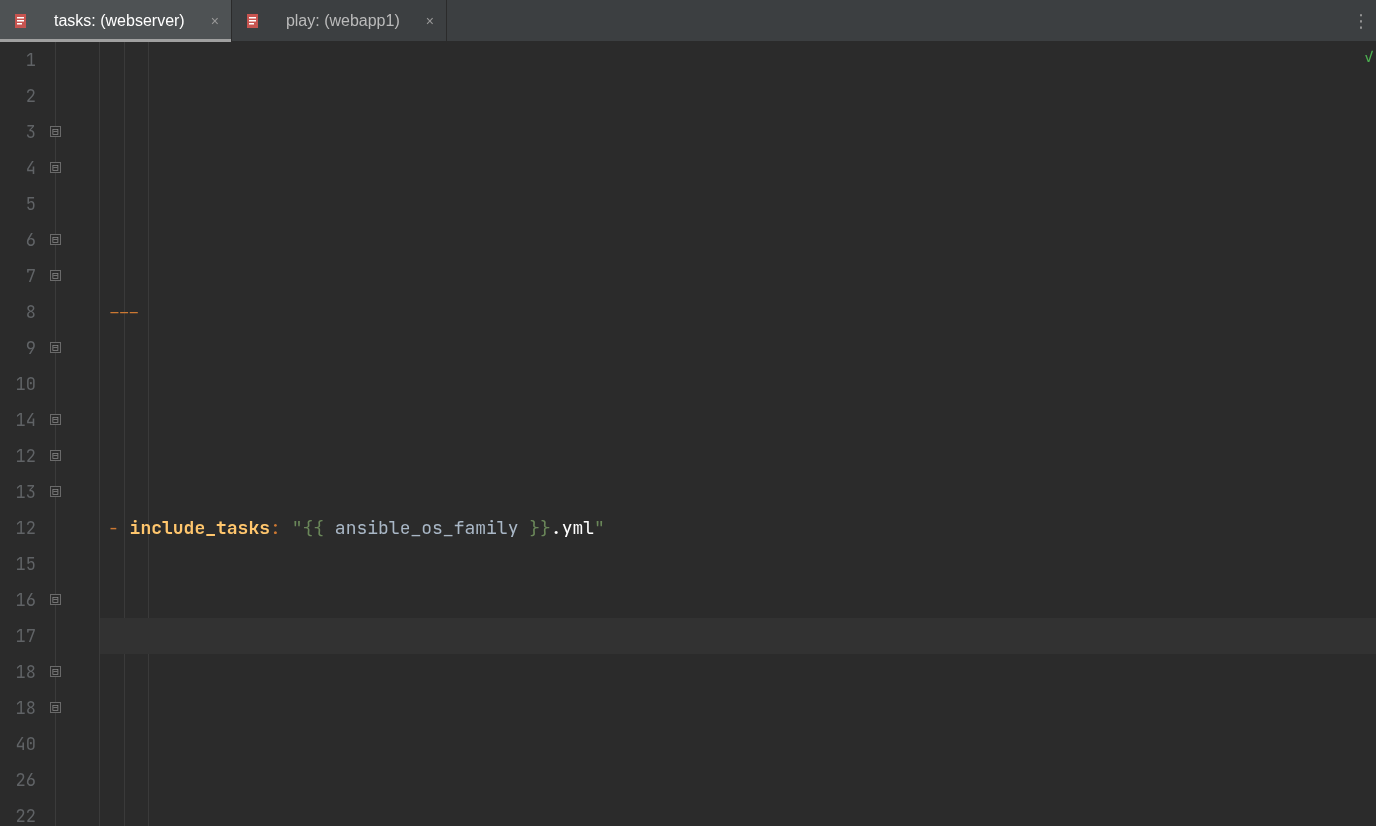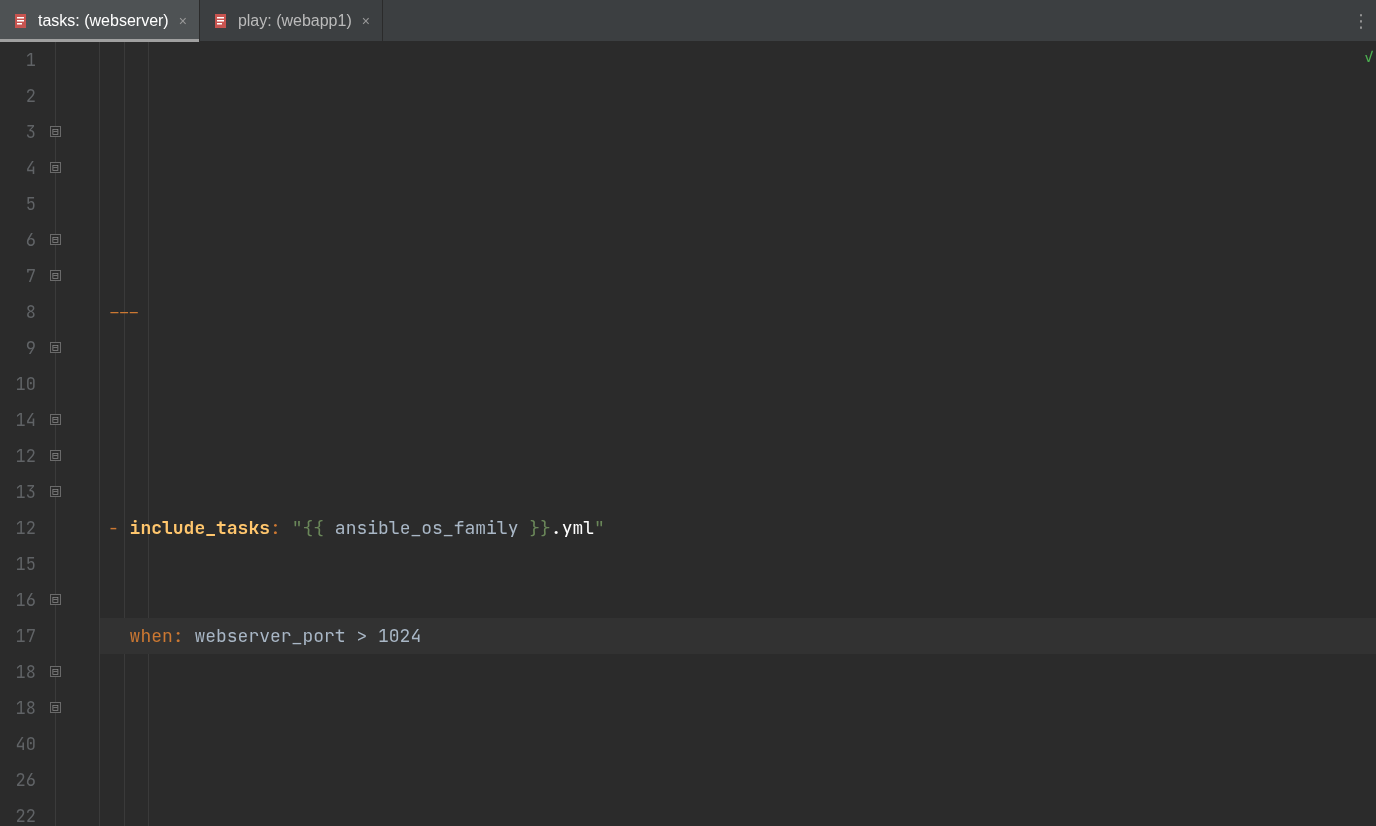--- a/index.html
+++ b/index.html
@@ -28,20 +28,21 @@
     display: flex;
     align-items: center;
     padding: 0 12px 0 14px;
     font-family: "Segoe UI", Arial, sans-serif;
     font-size: 16px;
     color: #bbbbbb;
     background: #3c3f41;
     border-right: 1px solid #2b2b2b;
     position: relative;
     cursor: pointer;
+    gap: 16px;
   }
   .tab.active {
     background: #4e5254;
     color: #ffffff;
   }
   .tab.active::after {
     content: "";
     position: absolute;
     left: 0; right: 0; bottom: -1px;
     height: 3px;
@@ -221,21 +222,20 @@
     </div>
 
     <div class="code">
       <div class="guide" style="left:24px;"></div>
       <div class="guide" style="left:48px;"></div>
       <div class="caret-line" id="caret-line" style="top: 576px;"></div>
       <div class="lines">
         <div class="ln"><span class="kw">---</span></div>
         <div class="ln"></div>
         <div class="ln"><span class="kw">- </span><span class="key">include_tasks</span><span class="kw">: </span><span class="str">"</span><span class="str">{{ </span><span class="txt">ansible_os_family</span><span class="str"> }}</span><span class="dim">.yml</span><span class="str">"</span></div>
-        <div class="ln">  <span class="attr">when</span><span class="kw">: </span><span class="txt">webserver_port &gt; 1024</span></div>
         <div class="ln"></div>
         
         
         
         
         
         
         
         
         

